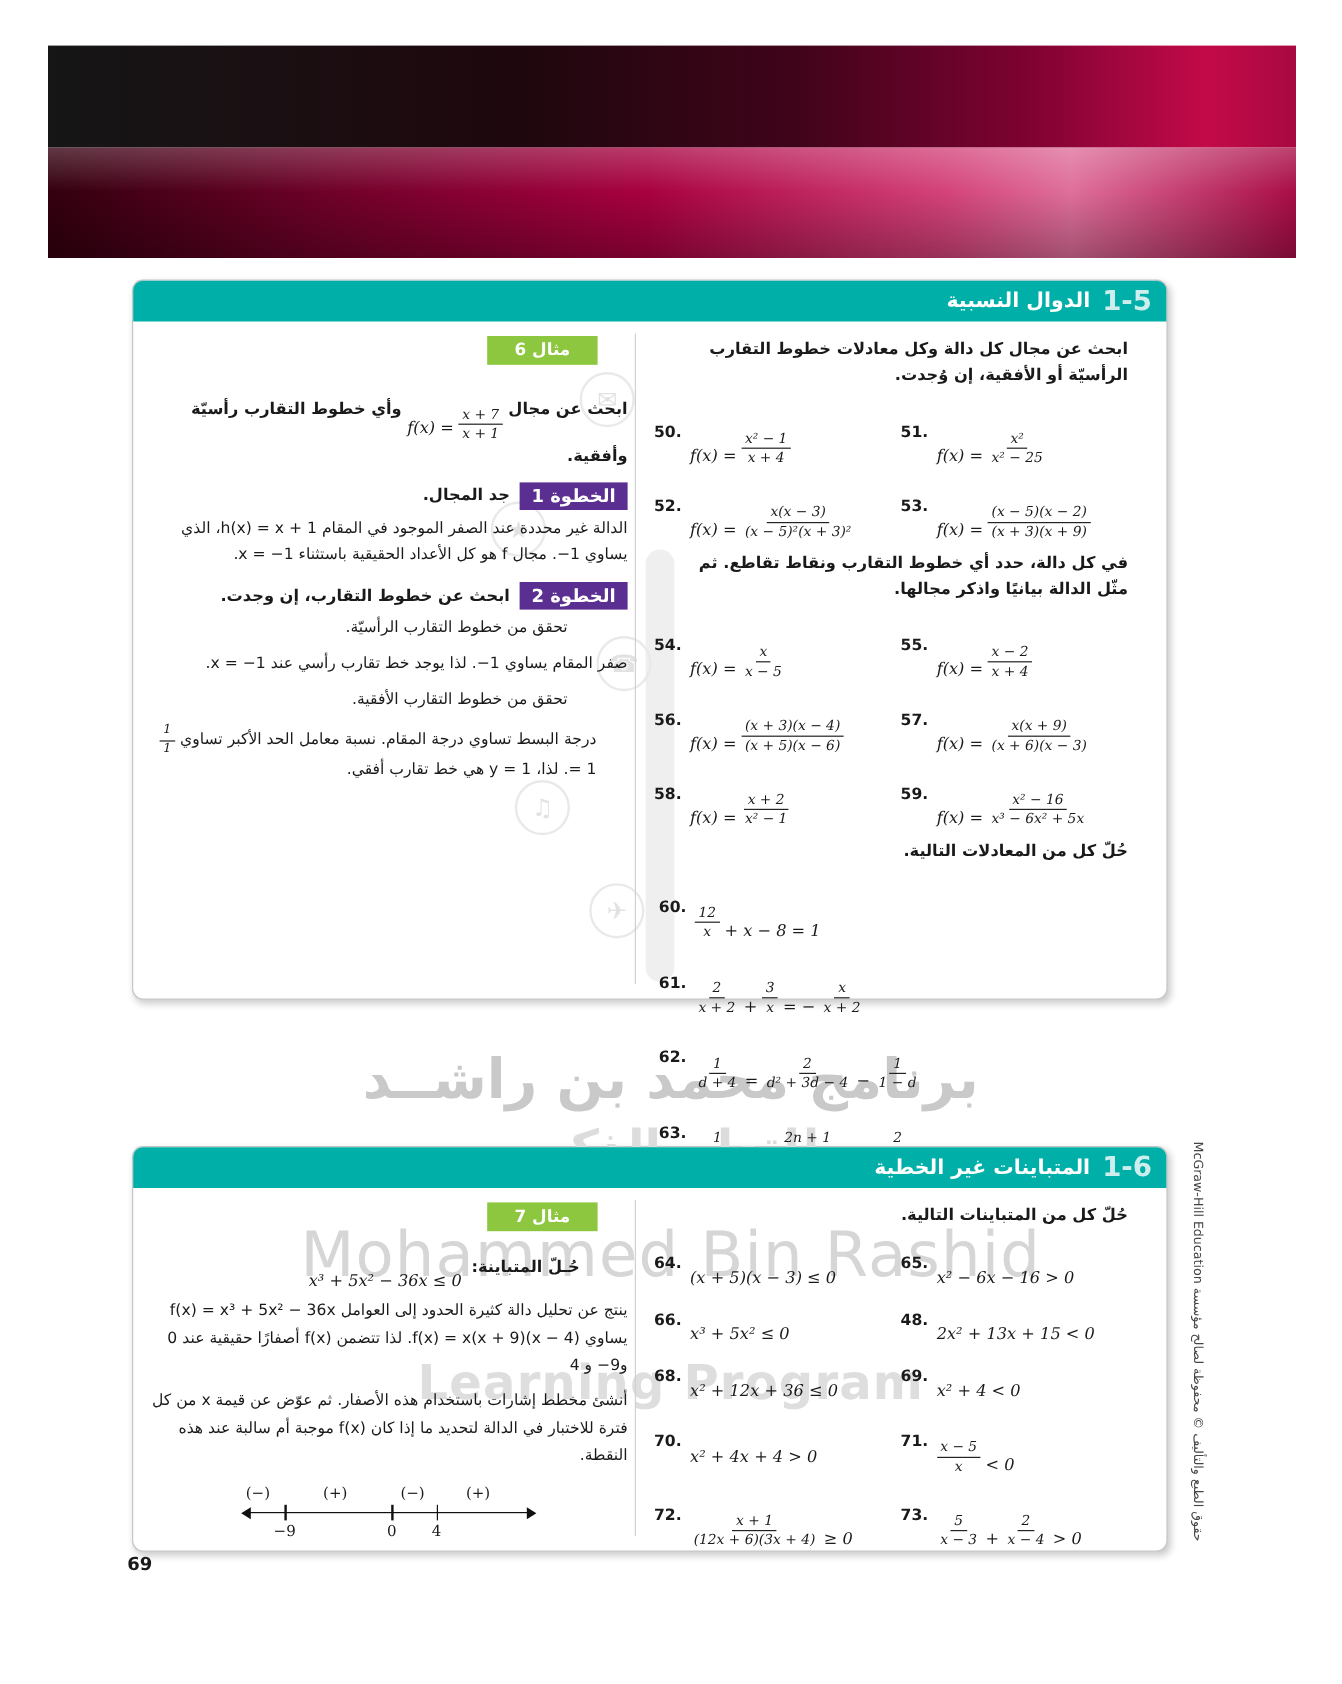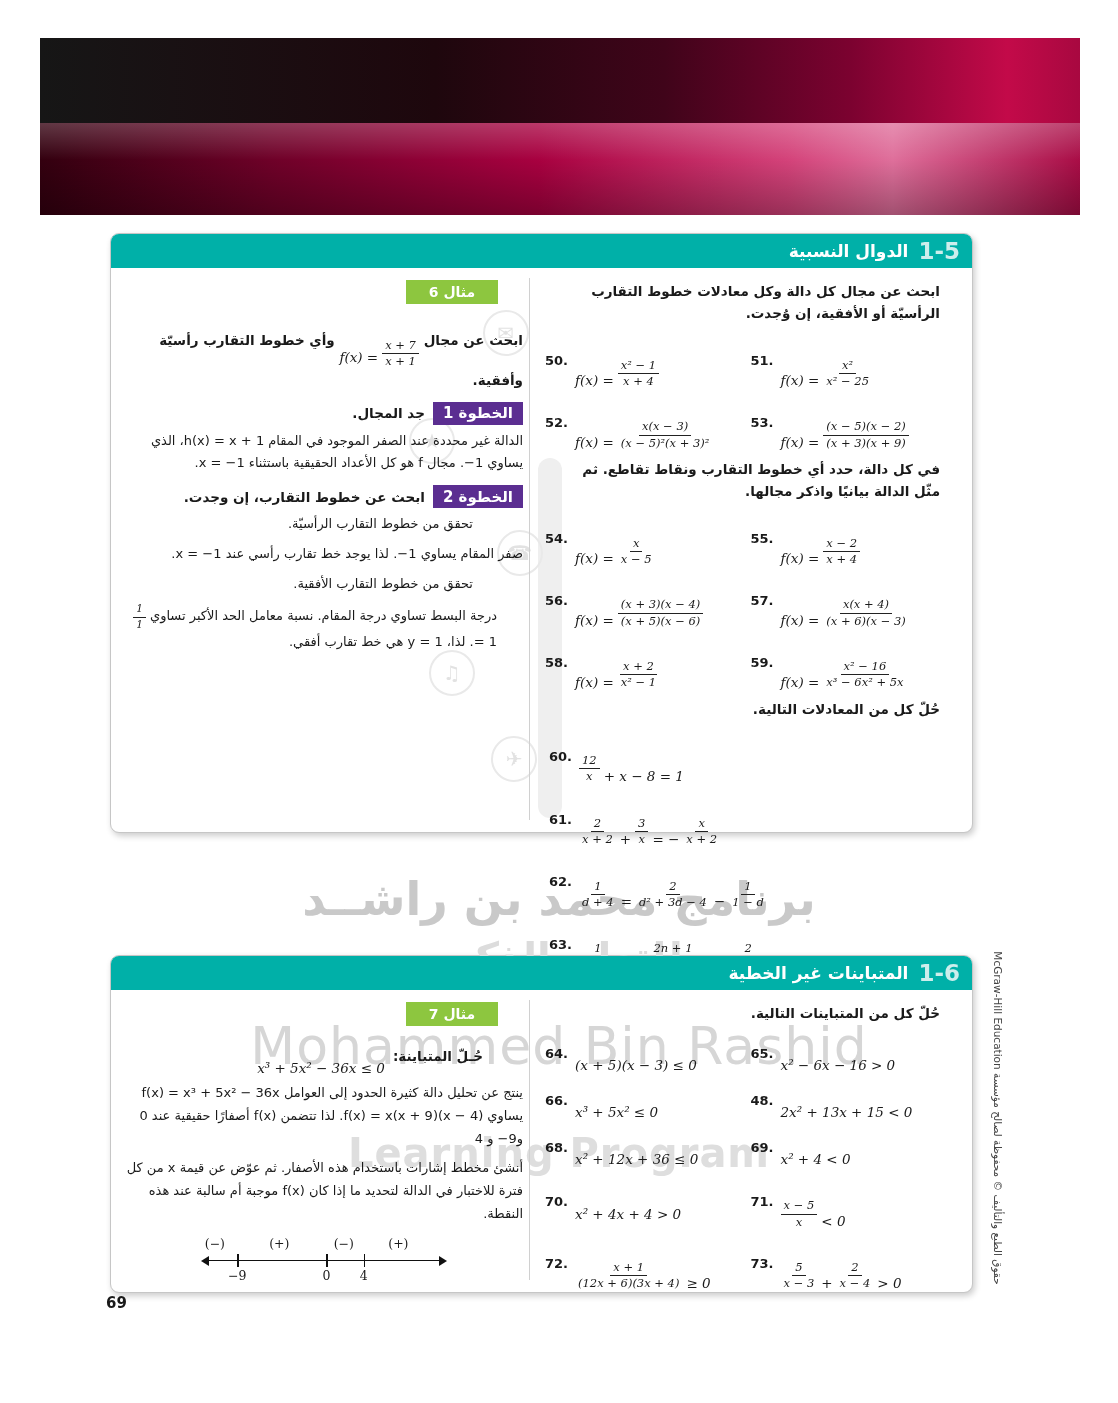--- a/index.html
+++ b/index.html
@@ -202,21 +202,21 @@
                   <span class="fn">(x + 3)(x − 4)</span>
                   <span class="fd">(x + 5)(x − 6)</span>
                 </span>
               </span>
           </div>
           <div class="prob">
             <span class="pnum">57.</span>
             <span class="math">
                 <span>f(x) =</span>
                 <span class="frac">
-                  <span class="fn">x(x + 4)</span>
+                  <span class="fn">x(x + 9)</span>
                   <span class="fd">(x + 6)(x − 3)</span>
                 </span>
               </span>
           </div>
         </div>
 
         <div class="prow">
           <div class="prob">
             <span class="pnum">58.</span>
             <span class="math">

